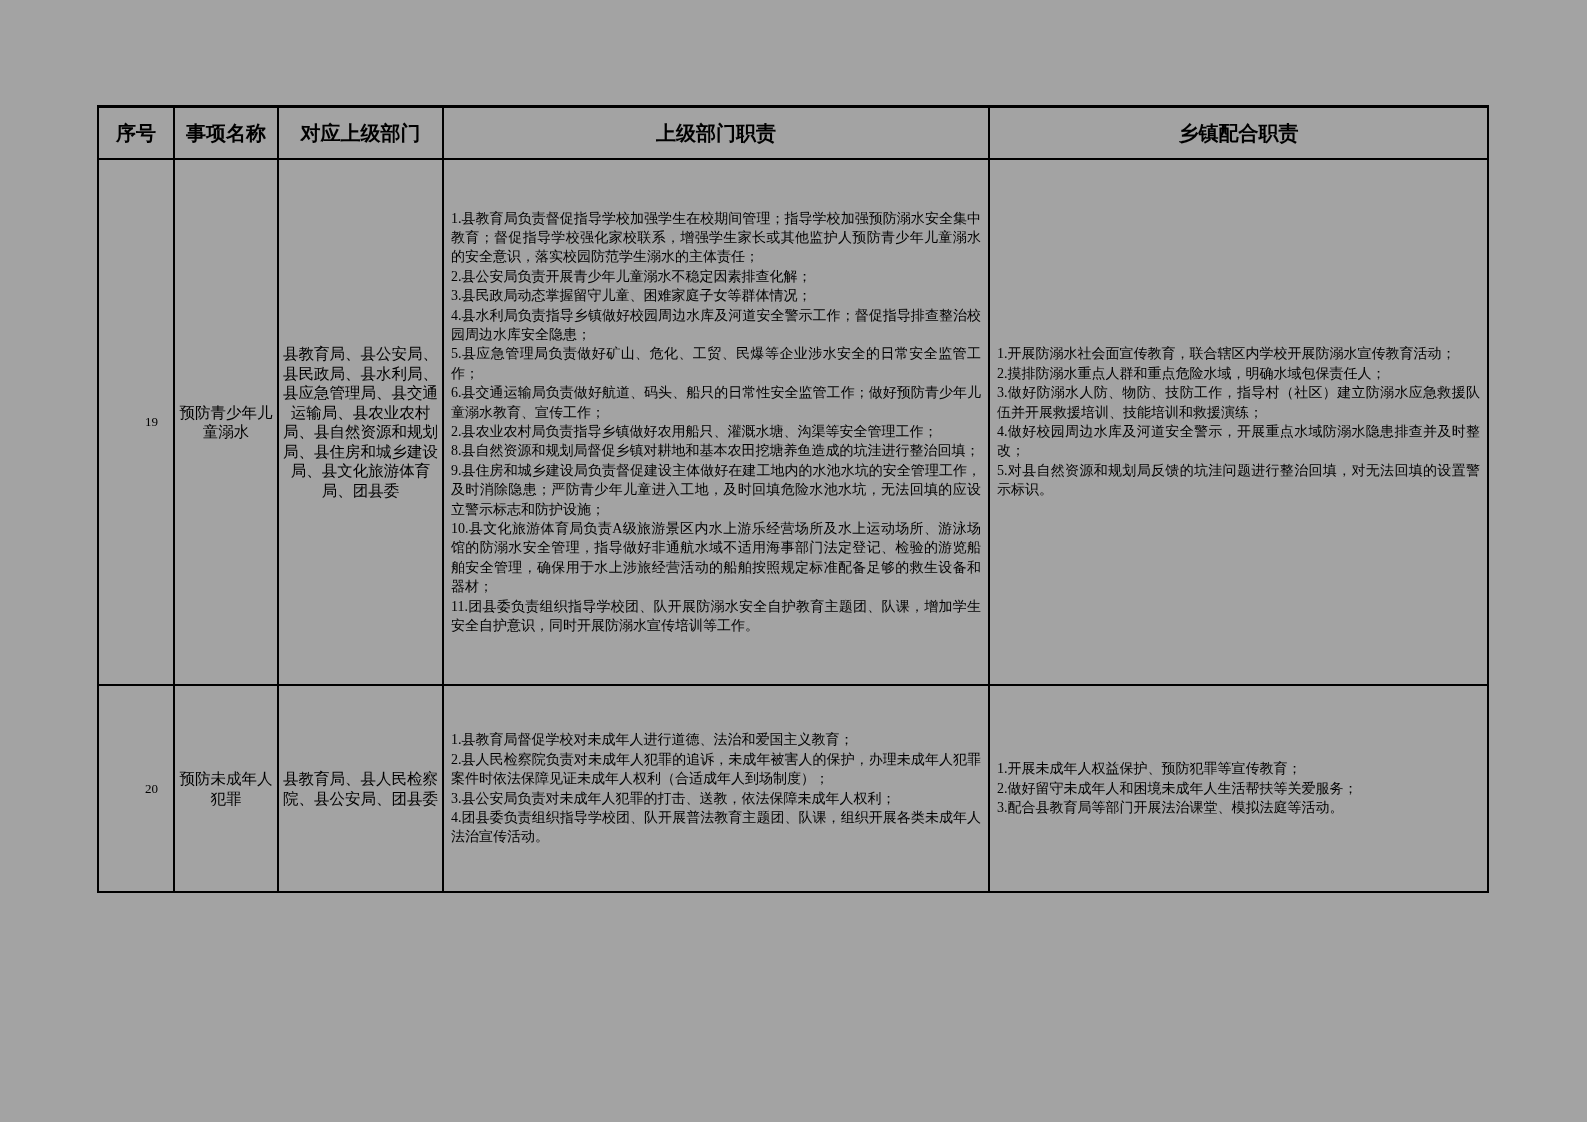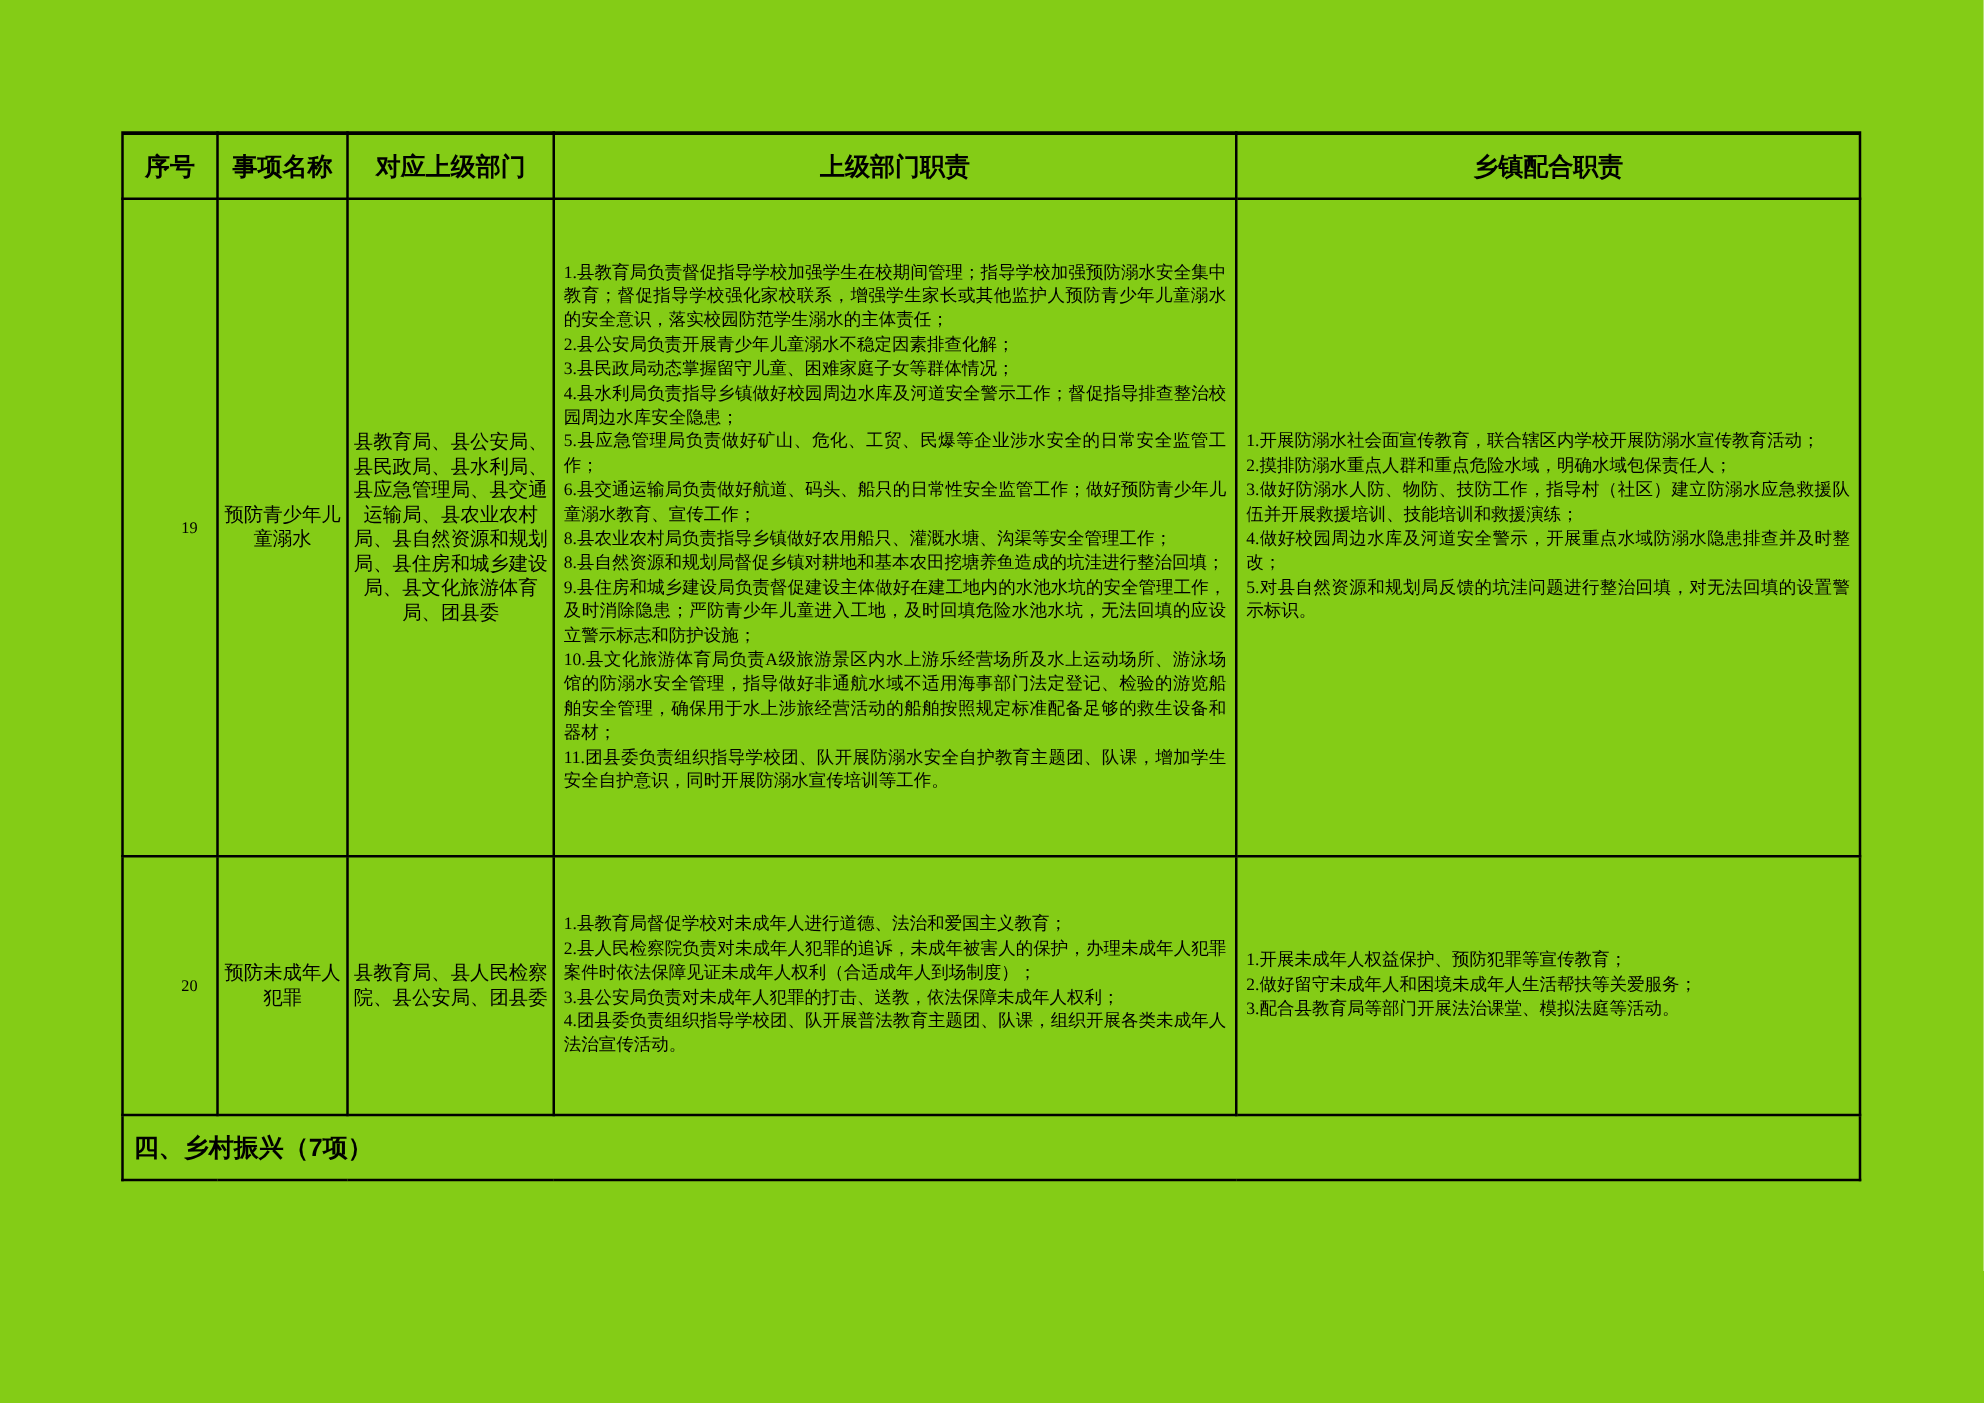--- a/index.html
+++ b/index.html
@@ -4,21 +4,21 @@
 <style>
   html, body {
     margin: 0;
     padding: 0;
     background: #ffffff;
   }
   .page {
     position: relative;
     width: 1587px;
     height: 1122px;
-    background: #84cc16;
+    background: #a3a3a3;
     color: #000000;
     font-family: "Liberation Serif", "DejaVu Serif", serif;
     overflow: hidden;
   }
   table.main-table {
     position: absolute;
     left: 97px;
     top: 105px;
     width: 1390px;
     border-collapse: collapse;
@@ -109,21 +109,21 @@
         <td class="cell-seq">19</td>
         <td class="cell-name">预防青少年儿童溺水</td>
         <td class="cell-depts">县教育局、县公安局、县民政局、县水利局、县应急管理局、县交通运输局、县农业农村局、县自然资源和规划局、县住房和城乡建设局、县文化旅游体育局、团县委</td>
         <td class="cell-duties">
             <div class="duty-item">1.县教育局负责督促指导学校加强学生在校期间管理；指导学校加强预防溺水安全集中教育；督促指导学校强化家校联系，增强学生家长或其他监护人预防青少年儿童溺水的安全意识，落实校园防范学生溺水的主体责任；</div>
             <div class="duty-item">2.县公安局负责开展青少年儿童溺水不稳定因素排查化解；</div>
             <div class="duty-item">3.县民政局动态掌握留守儿童、困难家庭子女等群体情况；</div>
             <div class="duty-item">4.县水利局负责指导乡镇做好校园周边水库及河道安全警示工作；督促指导排查整治校园周边水库安全隐患；</div>
             <div class="duty-item">5.县应急管理局负责做好矿山、危化、工贸、民爆等企业涉水安全的日常安全监管工作；</div>
             <div class="duty-item">6.县交通运输局负责做好航道、码头、船只的日常性安全监管工作；做好预防青少年儿童溺水教育、宣传工作；</div>
-            <div class="duty-item">8.县农业农村局负责指导乡镇做好农用船只、灌溉水塘、沟渠等安全管理工作；</div>
+            <div class="duty-item">2.县农业农村局负责指导乡镇做好农用船只、灌溉水塘、沟渠等安全管理工作；</div>
             <div class="duty-item">8.县自然资源和规划局督促乡镇对耕地和基本农田挖塘养鱼造成的坑洼进行整治回填；</div>
             <div class="duty-item">9.县住房和城乡建设局负责督促建设主体做好在建工地内的水池水坑的安全管理工作，及时消除隐患；严防青少年儿童进入工地，及时回填危险水池水坑，无法回填的应设立警示标志和防护设施；</div>
             <div class="duty-item">10.县文化旅游体育局负责A级旅游景区内水上游乐经营场所及水上运动场所、游泳场馆的防溺水安全管理，指导做好非通航水域不适用海事部门法定登记、检验的游览船舶安全管理，确保用于水上涉旅经营活动的船舶按照规定标准配备足够的救生设备和器材；</div>
             <div class="duty-item">11.团县委负责组织指导学校团、队开展防溺水安全自护教育主题团、队课，增加学生安全自护意识，同时开展防溺水宣传培训等工作。</div>
           </td>
         <td class="cell-duties">
             <div class="duty-item">1.开展防溺水社会面宣传教育，联合辖区内学校开展防溺水宣传教育活动；</div>
             <div class="duty-item">2.摸排防溺水重点人群和重点危险水域，明确水域包保责任人；</div>
             <div class="duty-item">3.做好防溺水人防、物防、技防工作，指导村（社区）建立防溺水应急救援队伍并开展救援培训、技能培训和救援演练；</div>
             <div class="duty-item">4.做好校园周边水库及河道安全警示，开展重点水域防溺水隐患排查并及时整改；</div>
@@ -139,20 +139,17 @@
             <div class="duty-item">2.县人民检察院负责对未成年人犯罪的追诉，未成年被害人的保护，办理未成年人犯罪案件时依法保障见证未成年人权利（合适成年人到场制度）；</div>
             <div class="duty-item">3.县公安局负责对未成年人犯罪的打击、送教，依法保障未成年人权利；</div>
             <div class="duty-item">4.团县委负责组织指导学校团、队开展普法教育主题团、队课，组织开展各类未成年人法治宣传活动。</div>
           </td>
         <td class="cell-duties">
             <div class="duty-item">1.开展未成年人权益保护、预防犯罪等宣传教育；</div>
             <div class="duty-item">2.做好留守未成年人和困境未成年人生活帮扶等关爱服务；</div>
             <div class="duty-item">3.配合县教育局等部门开展法治课堂、模拟法庭等活动。</div>
           </td>
       </tr>
-      <tr class="section-row">
-        <td class="section-cell" colspan="5">四、乡村振兴（7项）</td>
-      </tr>
     </tbody>
   </table>
 
 
 </div>
 
 </body></html>

